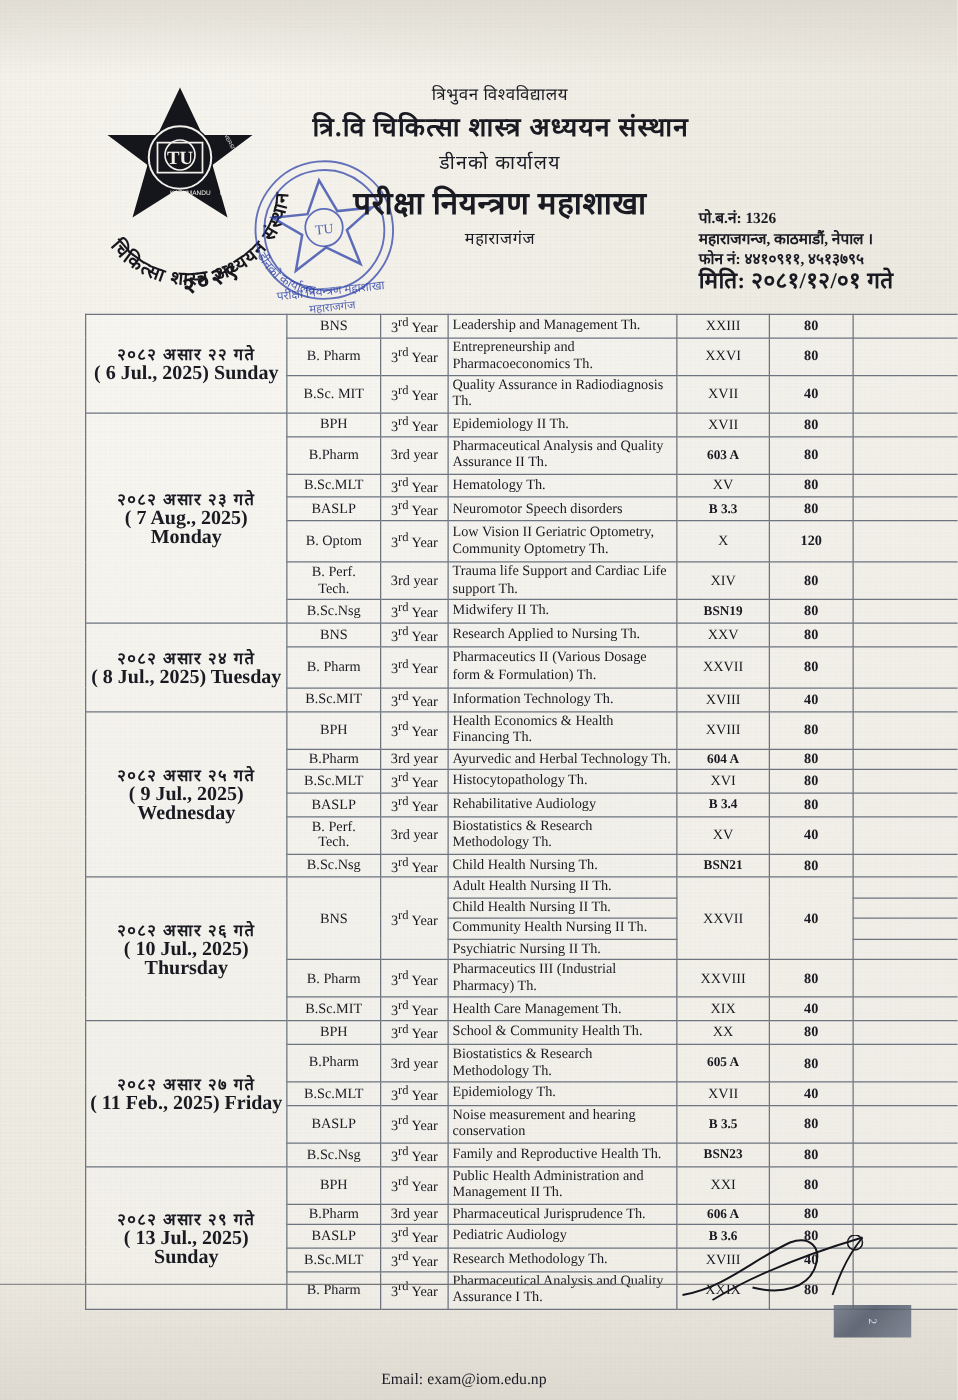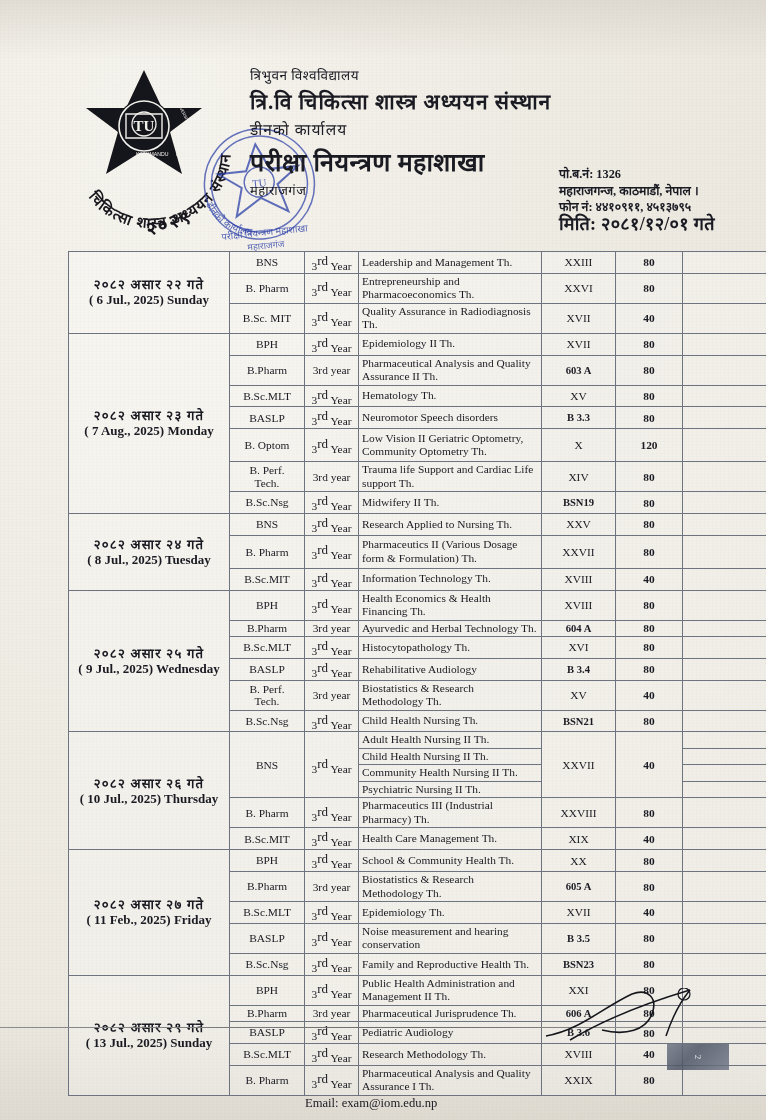--- a/index.html
+++ b/index.html
@@ -38,21 +38,21 @@
   .header{position:absolute;left:0;top:0;width:766px;height:248px;}
 
   .logoWrap{position:absolute;left:62px;top:64px;width:185px;height:180px;}
   .tuStar{position:absolute;left:22px;top:2px;width:120px;height:115px;}
   .stampCircle{
     position:absolute;left:2px;top:8px;width:178px;height:170px;
     transform:rotate(-17deg);
   }
   .blueStamp{position:absolute;left:128px;top:58px;width:140px;height:135px;transform:rotate(-6deg);}
 
-  .centerBlock{position:absolute;left:250px;top:66px;width:300px;}
+  .centerBlock{position:absolute;left:250px;top:66px;width:300px;text-align:center;}
   .l1{font-size:13.5px;letter-spacing:.5px;margin-bottom:3px;}
   .l2{font-size:21px;font-weight:700;letter-spacing:1px;margin-bottom:3px;white-space:nowrap;}
   .l3{font-size:15.5px;letter-spacing:1px;margin-bottom:4px;}
   .l4{font-size:25px;font-weight:700;letter-spacing:.5px;margin-bottom:3px;white-space:nowrap;}
   .l5{font-size:13px;letter-spacing:.5px;}
 
   .rightBlock{position:absolute;left:559px;top:166px;width:205px;font-size:12.3px;font-weight:700;line-height:16.5px;}
   .rightBlock .dateline{font-size:18px;letter-spacing:.3px;}
 
   
@@ -64,29 +64,29 @@
   }
   .tbl td{
     border:1px solid #6d7480;
     font-size:11.4px;
     padding:1px 3px;
     vertical-align:middle;
     background:rgba(255,255,255,0.28);
   }
   .c-date{width:154px;text-align:center;font-weight:700;line-height:15px;padding:2px 2px;}
   .c-date .np{font-size:13.2px;letter-spacing:1.2px;display:block;}
-  .c-date .en{font-size:13px;display:block;text-align:center;}
+  .c-date .en{font-size:16px;display:block;text-align:center;}
   .c-prog{width:68px;text-align:center;font-size:11.8px;line-height:12.5px;}
   .c-year{width:47px;text-align:center;font-size:10.8px;background:rgba(226,228,233,0.5);}
   .c-subj{width:176px;font-size:11.6px;padding-left:5px;line-height:13.5px;}
   .c-room{width:67px;text-align:center;font-size:12.2px;background:rgba(222,224,230,0.55);}
   .c-room.small{font-size:10.6px;font-weight:700;}
   .c-marks{width:60px;text-align:center;font-size:12px;font-weight:700;}
   .c-blank{width:125px;}
-  sup{font-size:13px;vertical-align:super;}
+  sup{font-size:10px;vertical-align:super;}
 
   .footerLine{
     position:absolute;left:0;top:1027px;width:766px;height:1px;
     background:linear-gradient(90deg,#8d8d8d 0%, #6a6a6a 55%, #a9a9a9 100%);
   }
   .email{position:absolute;left:305px;top:1096px;font-size:12.6px;}
   .sig{position:absolute;left:540px;top:988px;width:200px;height:60px;}
   .pageBadge{
     position:absolute;left:667px;top:1044px;width:62px;height:26px;
     background:linear-gradient(135deg,#6f7685,#4d5566 40%,#707888);

